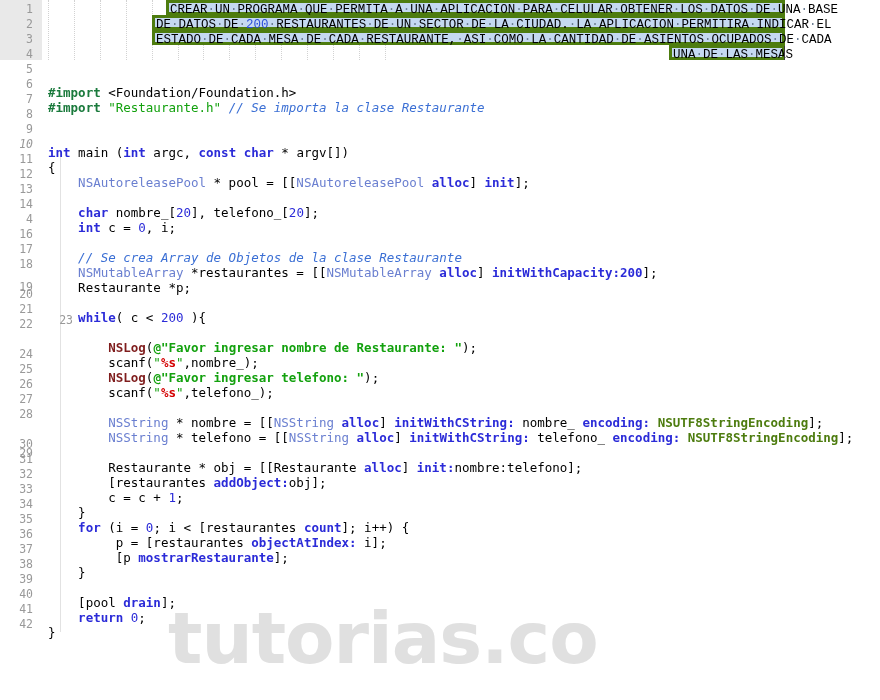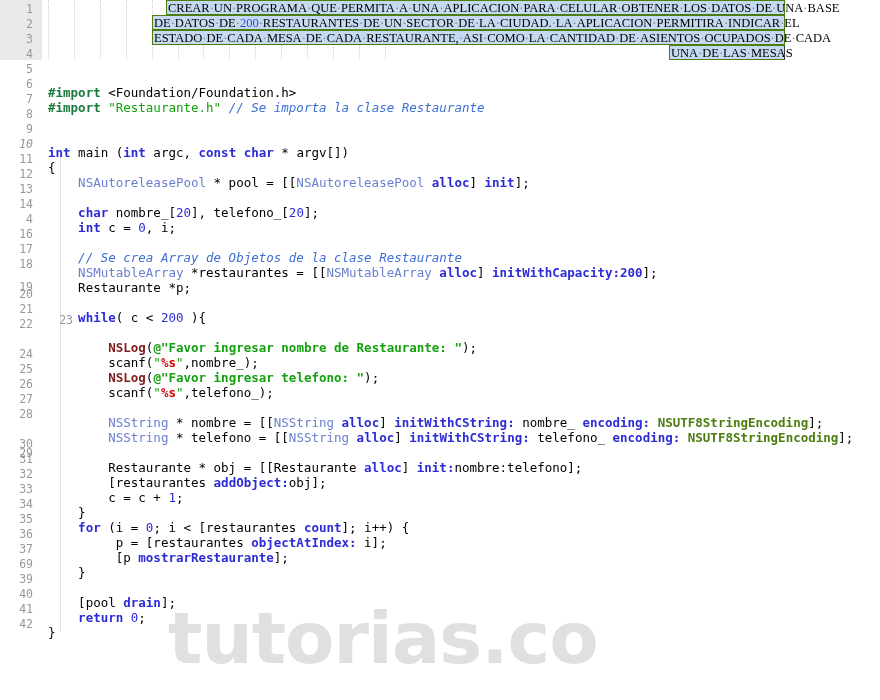--- a/index.html
+++ b/index.html
@@ -104,25 +104,25 @@
     position: absolute;
     left: 0;
     top: 0;
     z-index: 4;
   }
   .sel-line {
     position: absolute;
     height: 15px;
     line-height: 15px;
     white-space: pre;
-    font-family: Liberation Serif, serif;
+    font-family: Liberation Mono, monospace;
     font-size: 12.5px;
     color: #1a1a1a;
     background: #c5d9f1;
-    border: 1px solid #4d7c0f;
+    border: 3px solid #4d7c0f;
     box-sizing: border-box;
     padding: 0 1px;
   }
   .dot { color: #6b7d92; }
   .sel-num { color: #2b4fd8; }
   .caret {
     position: absolute;
     width: 1px;
     height: 14px;
     background: #3a3a3a;
@@ -200,21 +200,21 @@
       <div class="ln" style="top: 407px;">28</div>
       <div class="ln" style="top: 446px;">29</div>
       <div class="ln" style="top: 437px;">30</div>
       <div class="ln" style="top: 452px;">31</div>
       <div class="ln" style="top: 467px;">32</div>
       <div class="ln" style="top: 482px;">33</div>
       <div class="ln" style="top: 497px;">34</div>
       <div class="ln" style="top: 512px;">35</div>
       <div class="ln" style="top: 527px;">36</div>
       <div class="ln" style="top: 542px;">37</div>
-      <div class="ln" style="top: 557px;">69</div>
+      <div class="ln" style="top: 557px;">38</div>
       <div class="ln" style="top: 572px;">39</div>
       <div class="ln" style="top: 587px;">40</div>
       <div class="ln" style="top: 602px;">41</div>
       <div class="ln" style="top: 617px;">42</div>
     </div>
 
   <div id="code">
       <div class="line" style="top: 62px;"></div>
       <div class="line" style="top: 77px;"><span class="pre">#import</span><span class="plain"> </span><span class="plain">&lt;Foundation/Foundation.h&gt;</span></div>
       <div class="line" style="top: 92px;"><span class="pre">#import</span><span class="plain"> </span><span class="str">"Restaurante.h"</span><span class="plain"> </span><span class="cmt">// Se importa la clase Restaurante</span></div>

